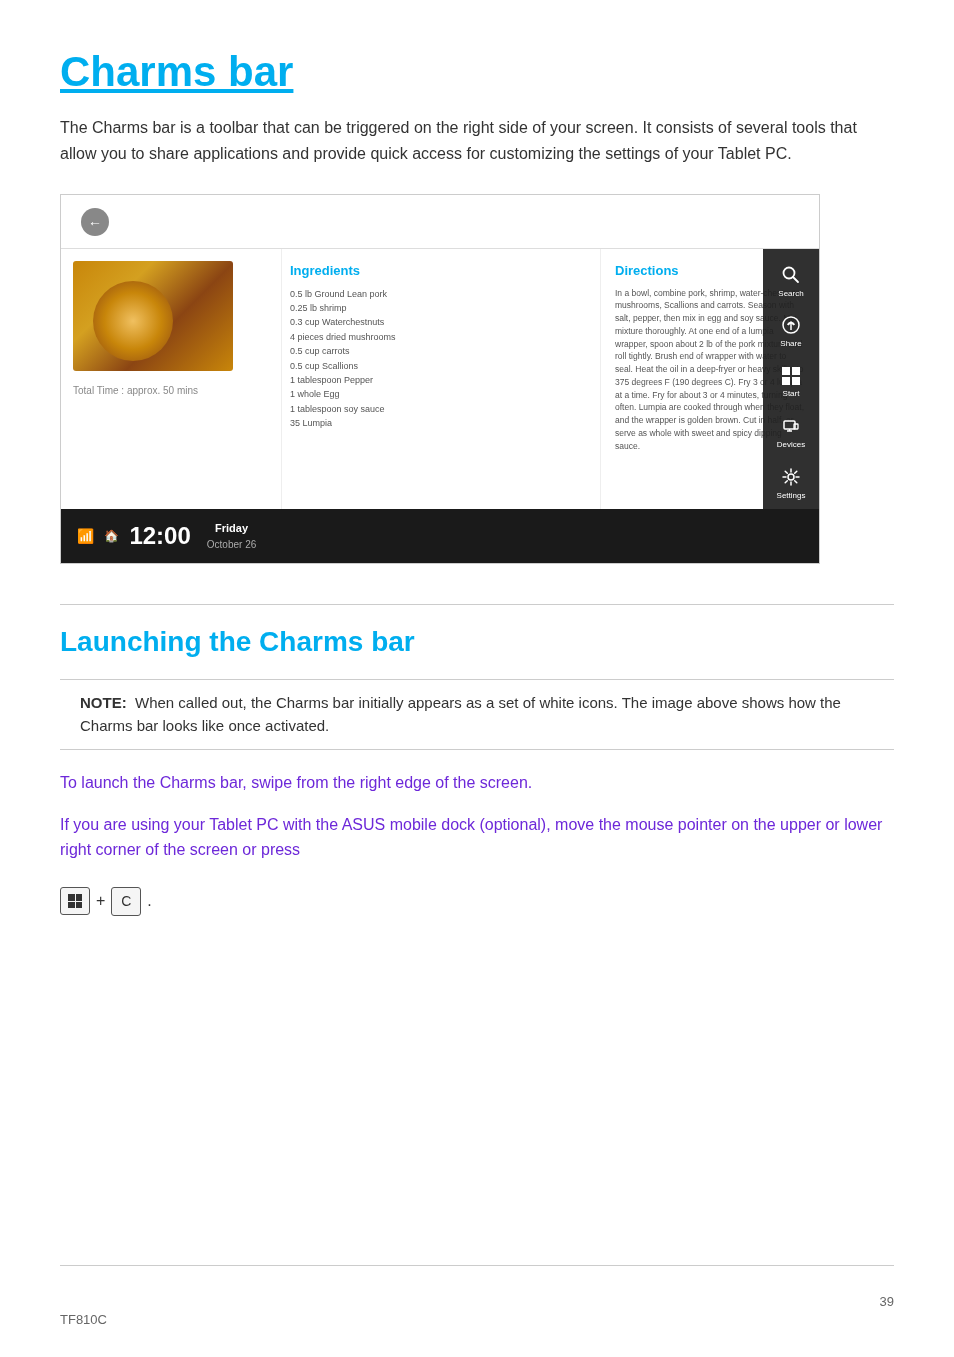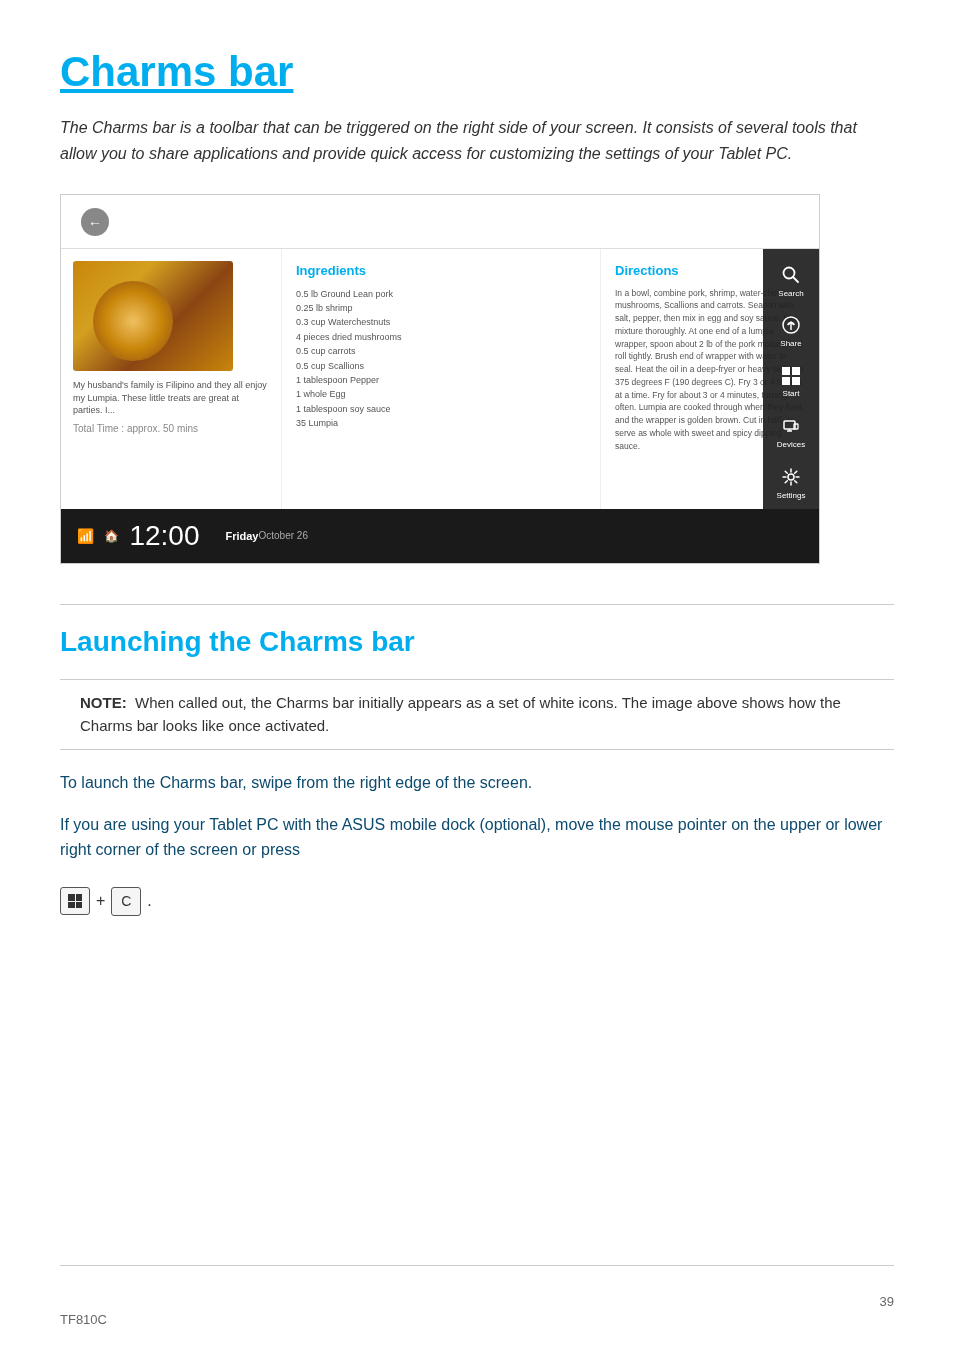--- a/index.html
+++ b/index.html
@@ -21,21 +21,20 @@
       color: #00AEEF;
       margin-bottom: 12px;
       text-decoration: underline;
     }
 
     .intro-text {
       font-size: 16px;
       color: #333;
       margin-bottom: 28px;
       line-height: 1.6;
-      font-style: italic;
     }
 
     
     .screenshot-container {
       border: 1px solid #ccc;
       background: #2c2c2c;
       width: 760px;
       height: 370px;
       margin-bottom: 40px;
       display: flex;
@@ -117,21 +116,21 @@
     .screen-total {
       font-size: 10px;
       color: #888;
       margin-top: 4px;
     }
 
     
     .screen-middle {
       flex: 1;
       background: #fff;
-      padding: 12px 14px;
+      padding: 12px 8px;
       border-left: 1px solid #eee;
     }
 
     .panel-heading {
       font-size: 13px;
       color: #00AEEF;
       font-weight: bold;
       margin-bottom: 6px;
     }
 
@@ -207,29 +206,30 @@
       padding: 0 16px;
       gap: 10px;
     }
 
     .signal-icon {
       color: #fff;
       font-size: 14px;
     }
 
     .time-display {
-      font-size: 28px;
+      font-size: 24px;
       color: #fff;
-      font-weight: 400;
+      font-weight: 700;
     }
 
     .date-display {
       display: flex;
-      flex-direction: row;
-      margin-left: 16px;
+      flex-direction: column;
+      margin-left: 6px;
+      align-items: center;
     }
 
     .date-day {
       font-size: 11px;
       color: #fff;
       font-weight: bold;
     }
 
     .date-full {
       font-size: 10px;
@@ -260,21 +260,21 @@
       color: #333;
       line-height: 1.5;
     }
 
     .note-label {
       font-weight: bold;
     }
 
     .body-text {
       font-size: 16px;
-      color: #0c4a6e;
+      color: #6d28d9;
       line-height: 1.6;
       margin-bottom: 16px;
       margin-top: 12px;
     }
 
     
     .key-combo {
       display: inline-flex;
       align-items: center;
       gap: 6px;
@@ -351,21 +351,20 @@
 <div class="screenshot-container">
 
   <div class="screen-header">
     <div class="screen-back-btn">←</div>
   </div>
 
   <div class="screen-body">
 
     <div class="screen-left">
       <div class="food-image"></div>
-      <p class="screen-desc">My husband's family is Filipino and they all enjoy my Lumpia. These little treats are great at parties. I...</p>
       <p class="screen-total">Total Time : approx. 50 mins</p>
     </div>
 
     <div class="screen-middle">
       <div class="panel-heading">Ingredients</div>
       <div>
         <div class="ingredient-item">0.5 lb Ground Lean pork</div>
         <div class="ingredient-item">0.25 lb shrimp</div>
         <div class="ingredient-item">0.3 cup Waterchestnuts</div>
         <div class="ingredient-item">4 pieces dried mushrooms</div>

